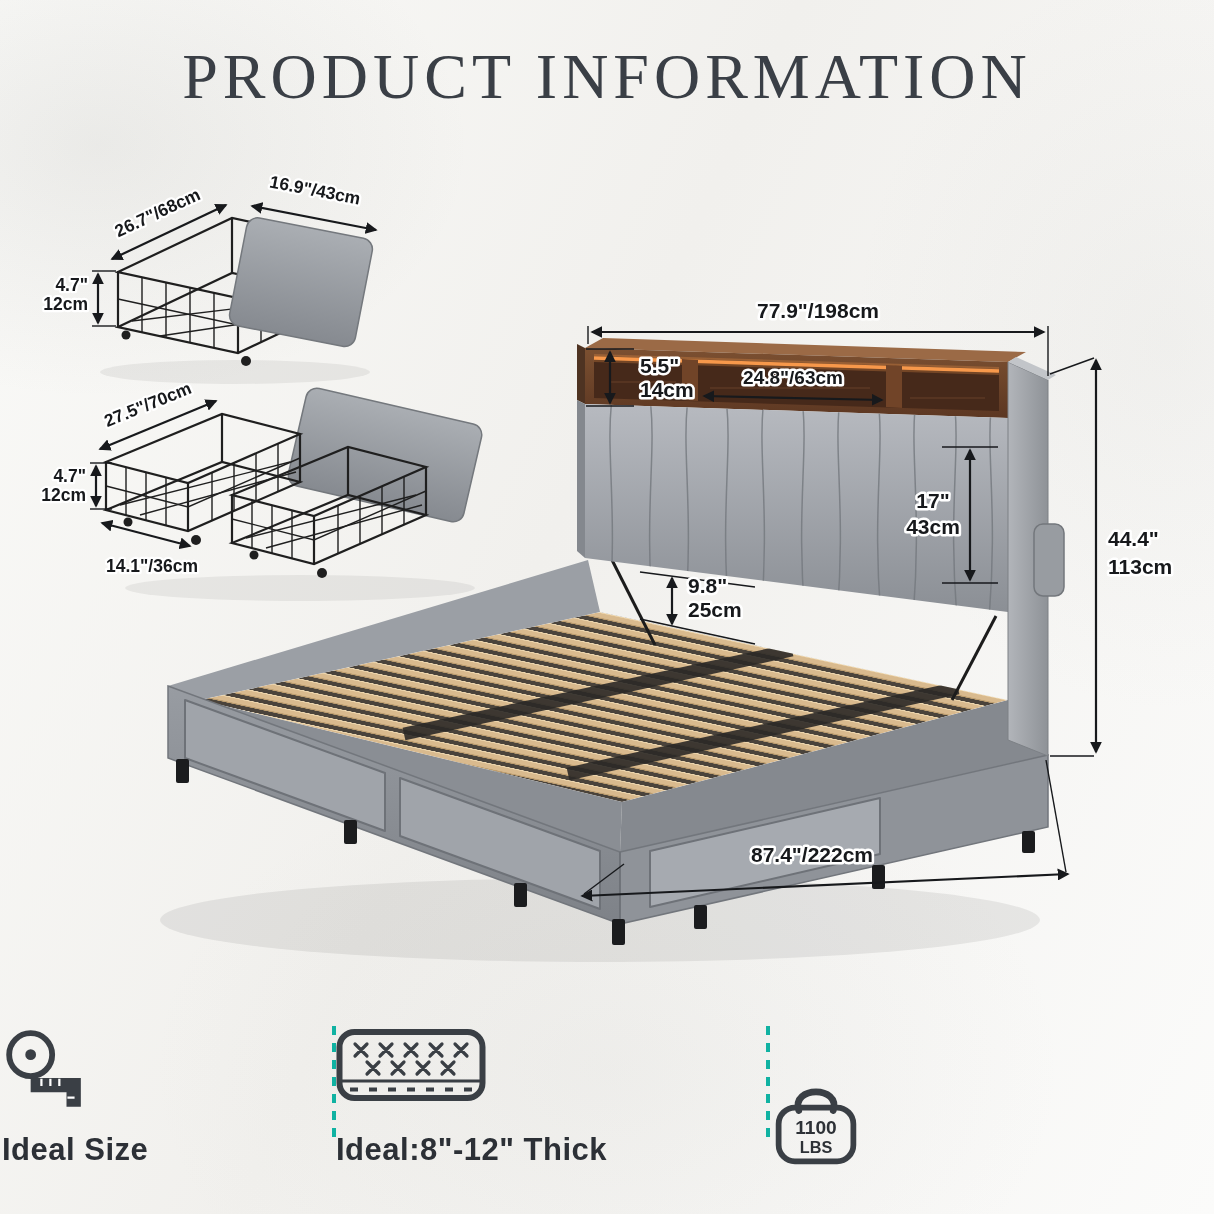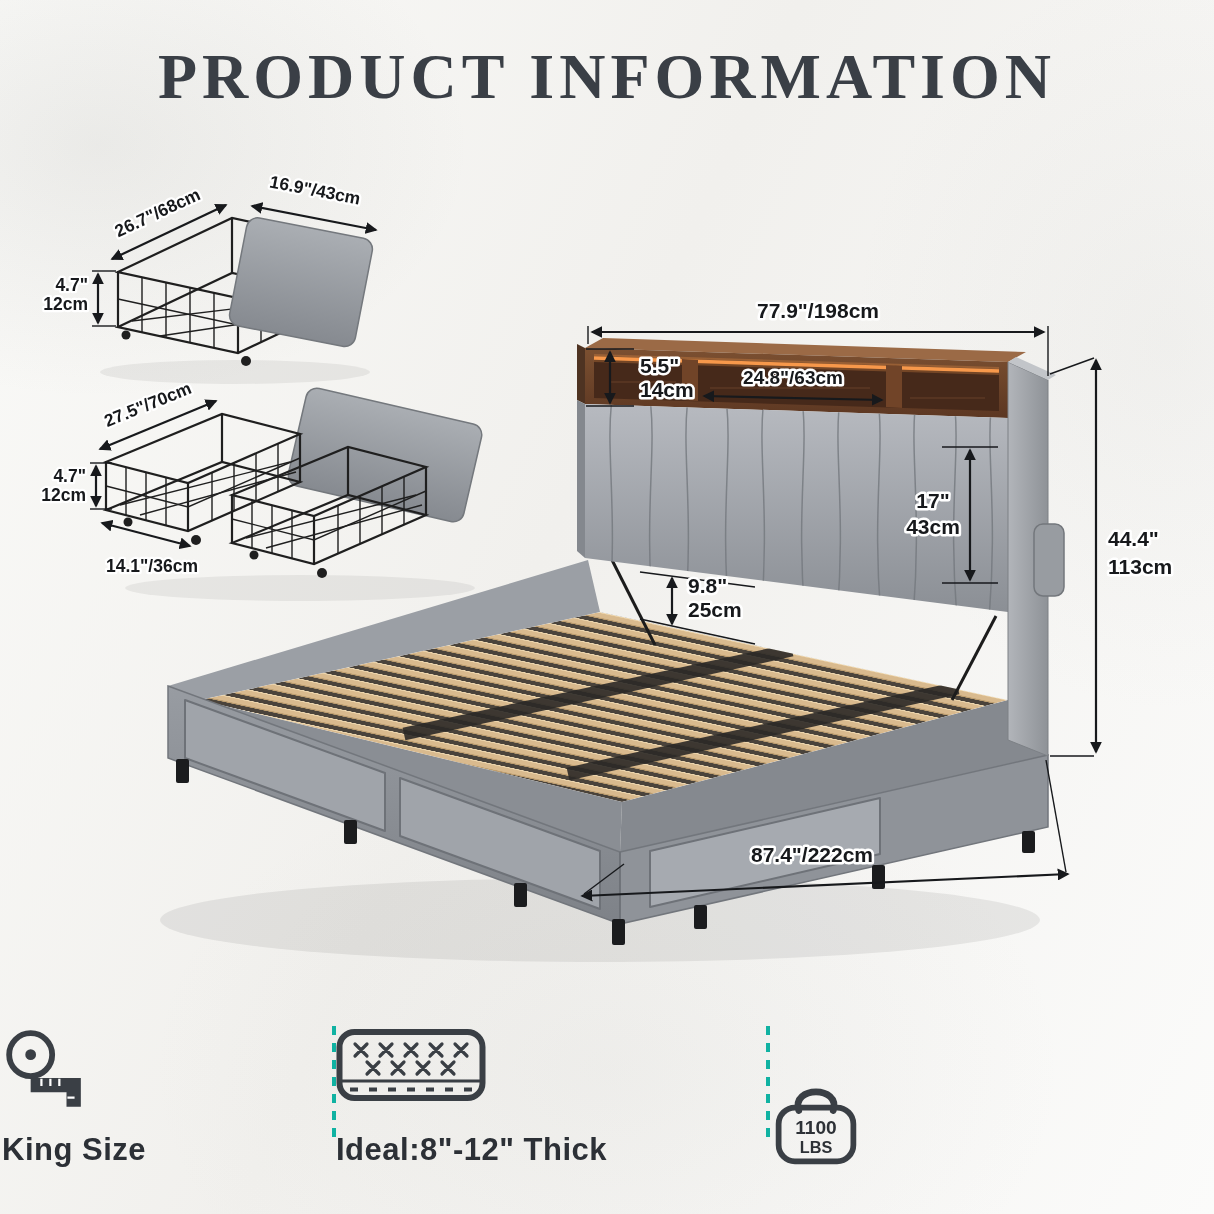--- a/index.html
+++ b/index.html
@@ -7,21 +7,21 @@
     width:1214px;height:1214px;position:relative;overflow:hidden;
     font-family:"Liberation Sans",sans-serif;
     background:
       radial-gradient(620px 420px at 8% 12%, rgba(150,150,145,.14), transparent 60%),
       radial-gradient(520px 620px at 96% 28%, rgba(190,190,185,.12), transparent 60%),
       radial-gradient(760px 520px at 50% 88%, rgba(180,180,175,.10), transparent 60%),
       linear-gradient(115deg,#fafaf8 0%,#f1f0ed 45%,#fbfbfa 100%);
   }
   .page-title{
     position:absolute;top:40px;left:0;right:0;text-align:center;
-    font-family:"Liberation Serif",serif;font-weight:bold;font-size:64px;
+    font-family:"Liberation Serif",serif;font-weight:normal;font-size:64px;
     letter-spacing:5px;color:#3a3f46;
   }
   svg.illustration{position:absolute;left:0;top:0;}
   .dim{font:bold 21px "Liberation Sans",sans-serif;fill:#17191c;text-anchor:middle;
        paint-order:stroke;stroke:#ffffff;stroke-width:5px;stroke-linejoin:round;}
   .dim.small{font-size:17.5px;stroke-width:4.5px;}
   .dim.start{text-anchor:start;}
   .dim.end{text-anchor:end;}
   .wire{stroke:#1f1f1f;stroke-width:2.2;fill:none;stroke-linecap:round;}
   .wire-thin{stroke:#1f1f1f;stroke-width:1.4;fill:none;}
@@ -276,21 +276,21 @@
 <div class="features">
   <div class="fcol fcol1">
     <div class="iconbox">
       <svg width="86" height="86" viewBox="0 0 96 96">
         <circle cx="32" cy="32" r="24" fill="none" stroke="#3a3f45" stroke-width="6.5"></circle>
         <circle cx="32" cy="32" r="6" fill="#3a3f45"></circle>
         <path d="M32,58 L88,58 L88,90 L72,90 L72,74 L32,74 Z" fill="#3a3f45"></path>
         <path d="M44,59 V67 M54,59 V67 M64,59 V67 M73,80 H81" stroke="#ffffff" stroke-width="2.5" fill="none"></path>
       </svg>
     </div>
-    <div class="flabel">King Size</div>
+    <div class="flabel">Ideal Size</div>
   </div>
 
   <div class="vdiv"></div>
 
   <div class="fcol fcol2">
     <div class="iconbox">
       <svg width="150" height="84" viewBox="0 0 150 84">
         <rect x="3.5" y="4" width="143" height="66" rx="15" fill="none" stroke="#3a3f45" stroke-width="6"></rect>
         <path d="M19,16 L31,28 M31,16 L19,28 M44,16 L56,28 M56,16 L44,28 M69,16 L81,28 M81,16 L69,28 M94,16 L106,28 M106,16 L94,28 M119,16 L131,28 M131,16 L119,28" stroke="#3a3f45" stroke-width="3.2" stroke-linecap="round" fill="none"></path>
         <path d="M31,34 L43,46 M43,34 L31,46 M56,34 L68,46 M68,34 L56,46 M81,34 L93,46 M93,34 L81,46 M106,34 L118,46 M118,34 L106,46" stroke="#3a3f45" stroke-width="3.2" stroke-linecap="round" fill="none"></path>

